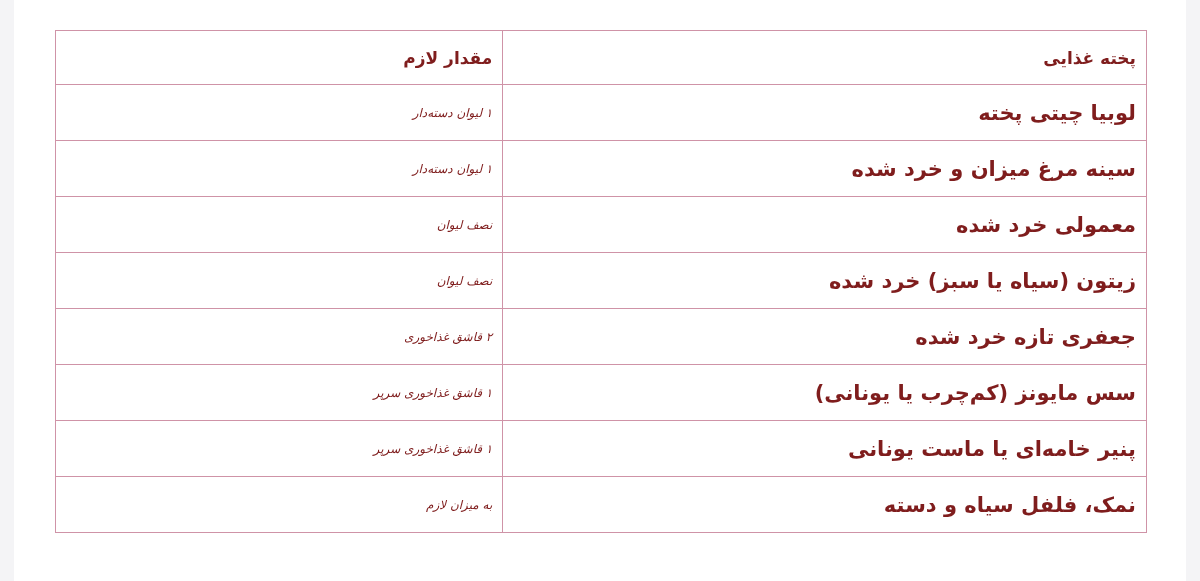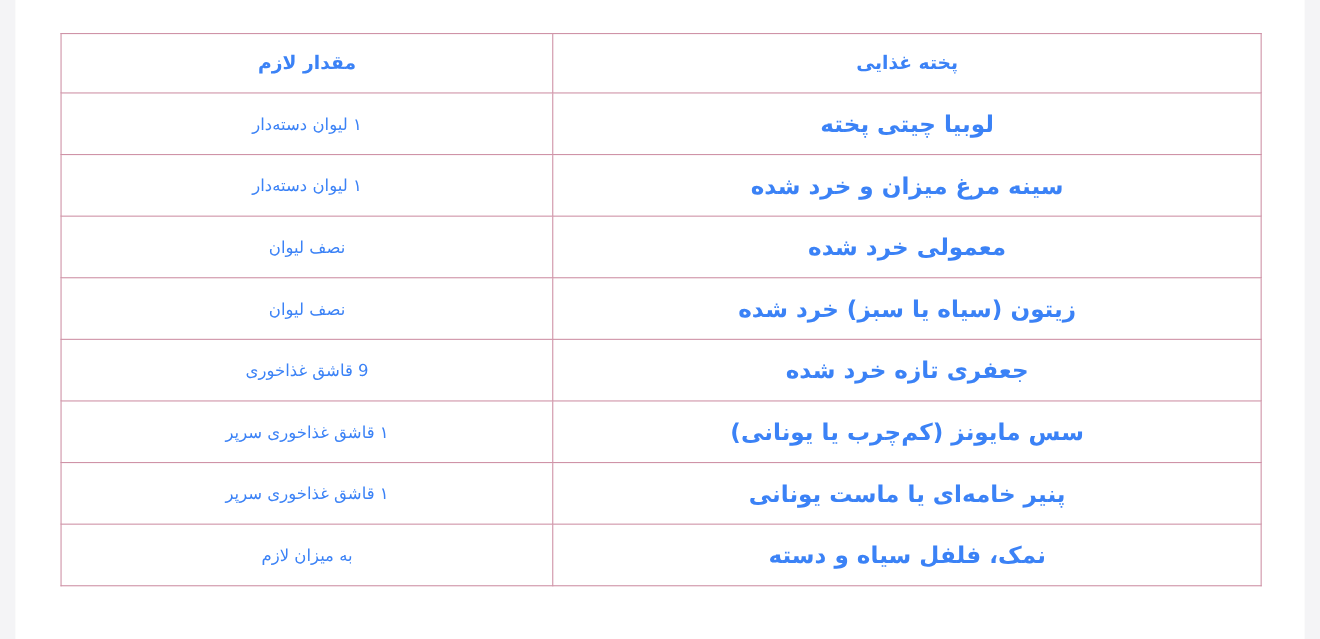--- a/index.html
+++ b/index.html
@@ -33,42 +33,43 @@
   table.ingredients {
     width: 100%;
     border-collapse: collapse;
     direction: rtl;
     table-layout: fixed;
     background: #ffffff;
     border: 1px solid #bb7089;
   }
   table.ingredients td, table.ingredients th {
     border: 1px solid #cf93a7;
-    text-align: center;
+    text-align: right;
     vertical-align: middle;
-    color: #3b82f6;
+    color: #7f1d1d;
     padding: 0 10px;
     height: 56px;
     box-sizing: border-box;
   }
   table.ingredients th {
     height: 54px;
     font-size: 17px;
     font-weight: 700;
   }
   col.col-ingredient { width: 59%; }
   col.col-amount     { width: 41%; }
 
   td.cell-ingredient {
     font-weight: 700;
     font-size: 21px;
   }
   td.cell-amount {
     font-weight: 400;
-    font-size: 15px;
+    font-size: 12px;
+    font-style: italic;
   }
 </style>
 </head>
 <body>
 
 <div class="gutter gutter-left"></div>
 <div class="gutter gutter-right"></div>
 
 <div class="table-wrap">
   <table class="ingredients">
@@ -94,21 +95,21 @@
       <tr>
         <td class="cell-ingredient">معمولی خرد شده</td>
         <td class="cell-amount">نصف لیوان</td>
       </tr>
       <tr>
         <td class="cell-ingredient">زیتون (سیاه یا سبز) خرد شده</td>
         <td class="cell-amount">نصف لیوان</td>
       </tr>
       <tr>
         <td class="cell-ingredient">جعفری تازه خرد شده</td>
-        <td class="cell-amount">9 قاشق غذاخوری</td>
+        <td class="cell-amount">۲ قاشق غذاخوری</td>
       </tr>
       <tr>
         <td class="cell-ingredient">سس مایونز (کم‌چرب یا یونانی)</td>
         <td class="cell-amount">۱ قاشق غذاخوری سرپر</td>
       </tr>
       <tr>
         <td class="cell-ingredient">پنیر خامه‌ای یا ماست یونانی</td>
         <td class="cell-amount">۱ قاشق غذاخوری سرپر</td>
       </tr>
       <tr>

